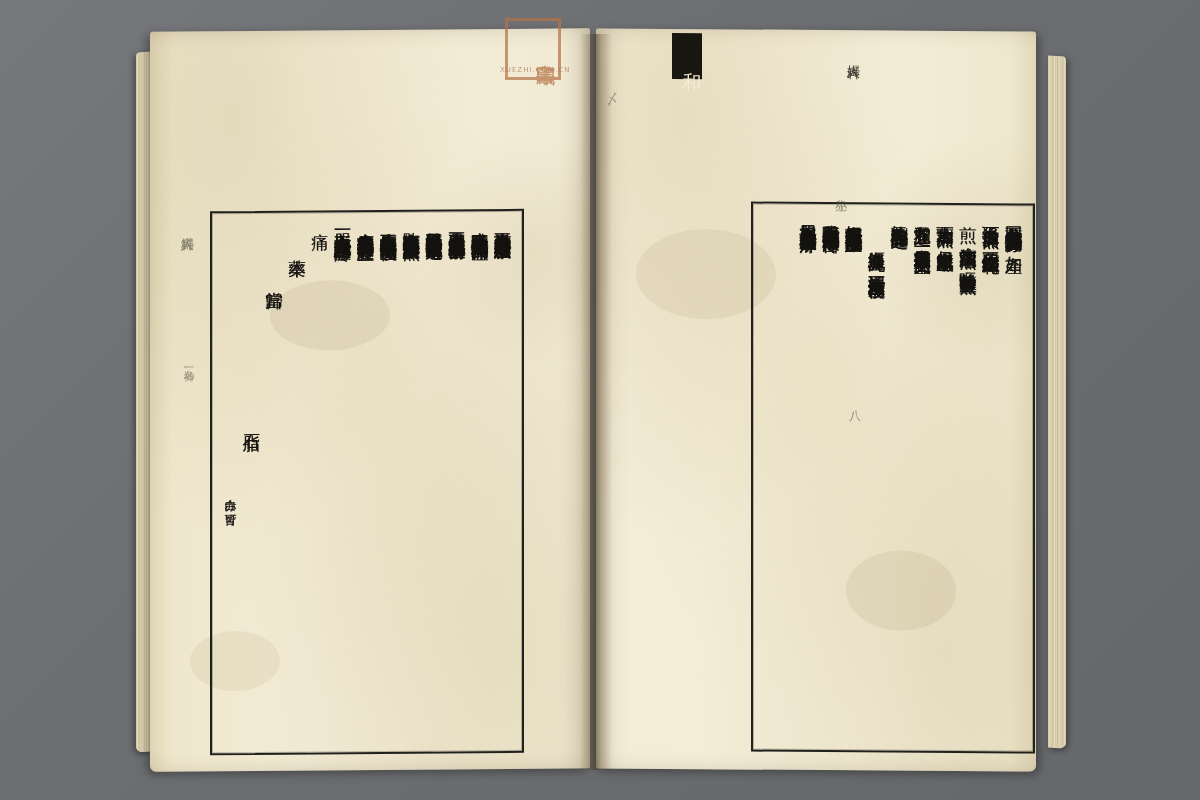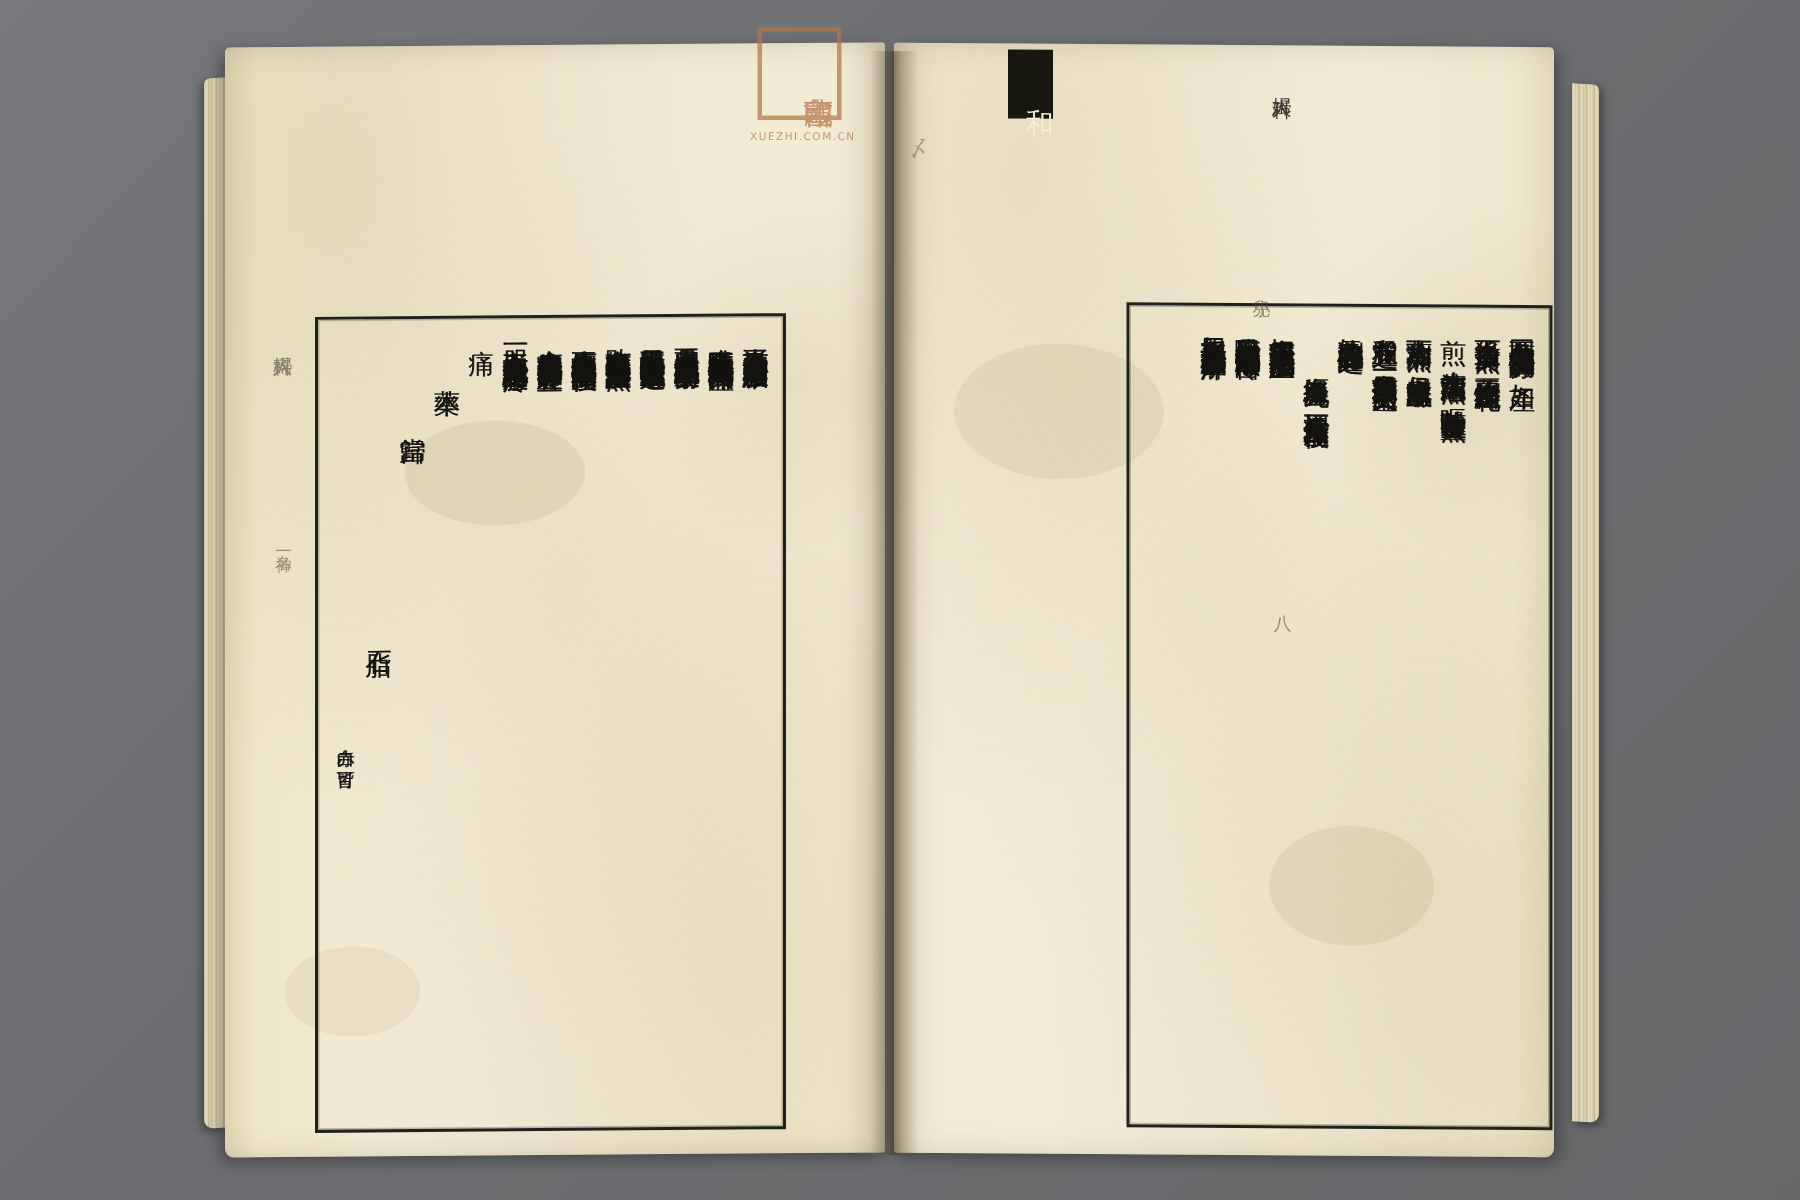--- a/index.html
+++ b/index.html
@@ -249,21 +249,21 @@
     line-height: 1.08;
     text-align: center;
     padding: 2px;
     box-sizing: border-box;
     opacity: 0.72;
     letter-spacing: 0;
   }
   .stamp-sub {
     position: absolute;
     left: 500px;
-    top: 87px;
+    top: 66px;
     width: 70px;
     text-align: left;
     color: #b07a55;
     font-size: 7px;
     letter-spacing: 1px;
     opacity: 0.75;
     font-family: "DejaVu Sans", sans-serif;
   }
 
   

